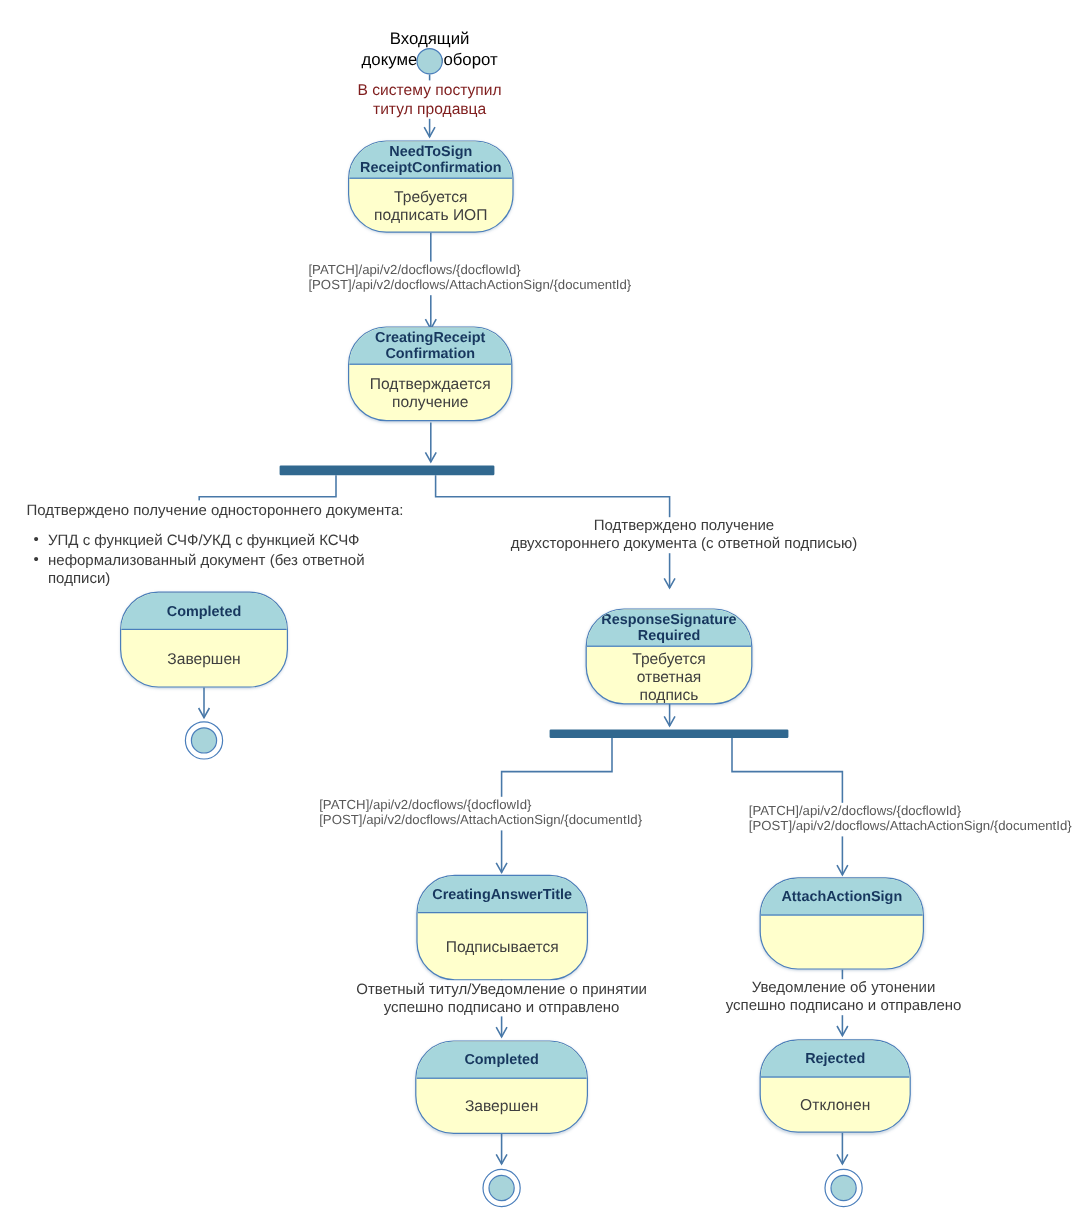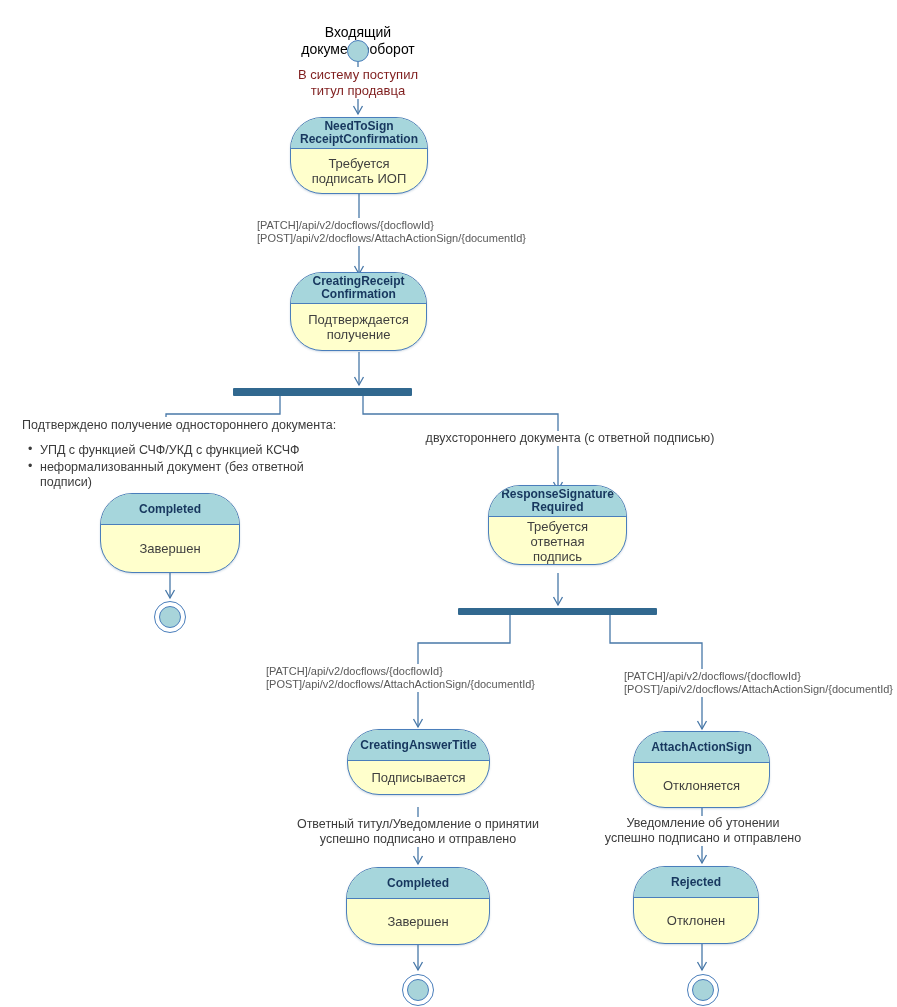--- a/index.html
+++ b/index.html
@@ -108,55 +108,55 @@
 
   <div class="label branch-note branch-left">
     <div class="heading">Подтверждено получение одностороннего документа:</div>
     <ul>
       <li>УПД с функцией СЧФ/УКД с функцией КСЧФ</li>
       <li>неформализованный документ (без ответной подписи)</li>
     </ul>
   </div>
 
   <div class="label branch-note branch-right">
+    <div>Подтверждено получение</div>
     <div>двухстороннего документа (с ответной подписью)</div>
   </div>
 
   <div class="state" style="left:100px;top:493px;width:140px;height:80px">
     <div class="state-header">Completed</div>
     <div class="state-body">Завершен</div>
   </div>
 
   <div class="final-state" style="left:154px;top:601px">
     <div class="final-inner"></div>
   </div>
 
-  <div class="state" style="left:488px;top:485px;width:139px;height:80px">
+  <div class="state" style="left:488px;top:507px;width:139px;height:80px">
     <div class="state-header">ResponseSignature Required</div>
     <div class="state-body">Требуется ответная подпись</div>
   </div>
 
   <div class="label api-label api-2">
     <div>[PATCH]/api/v2/docflows/{docflowId}</div>
     <div>[POST]/api/v2/docflows/AttachActionSign/{documentId}</div>
   </div>
 
   <div class="label api-label api-3">
     <div>[PATCH]/api/v2/docflows/{docflowId}</div>
     <div>[POST]/api/v2/docflows/AttachActionSign/{documentId}</div>
   </div>
 
-  <div class="state" style="left:347px;top:729px;width:143px;height:66px">
+  <div class="state" style="left:347px;top:729px;width:143px;height:88px">
     <div class="state-header">CreatingAnswerTitle</div>
     <div class="state-body">Подписывается</div>
   </div>
 
   <div class="state" style="left:633px;top:731px;width:137px;height:77px">
     <div class="state-header">AttachActionSign</div>
-    <div class="state-body">Отклоняется</div>
   </div>
 
   <div class="label branch-note note-answer">
     <div>Ответный титул/Уведомление о принятии</div>
     <div>успешно подписано и отправлено</div>
   </div>
 
   <div class="label branch-note note-reject">
     <div>Уведомление об утонении</div>
     <div>успешно подписано и отправлено</div>

